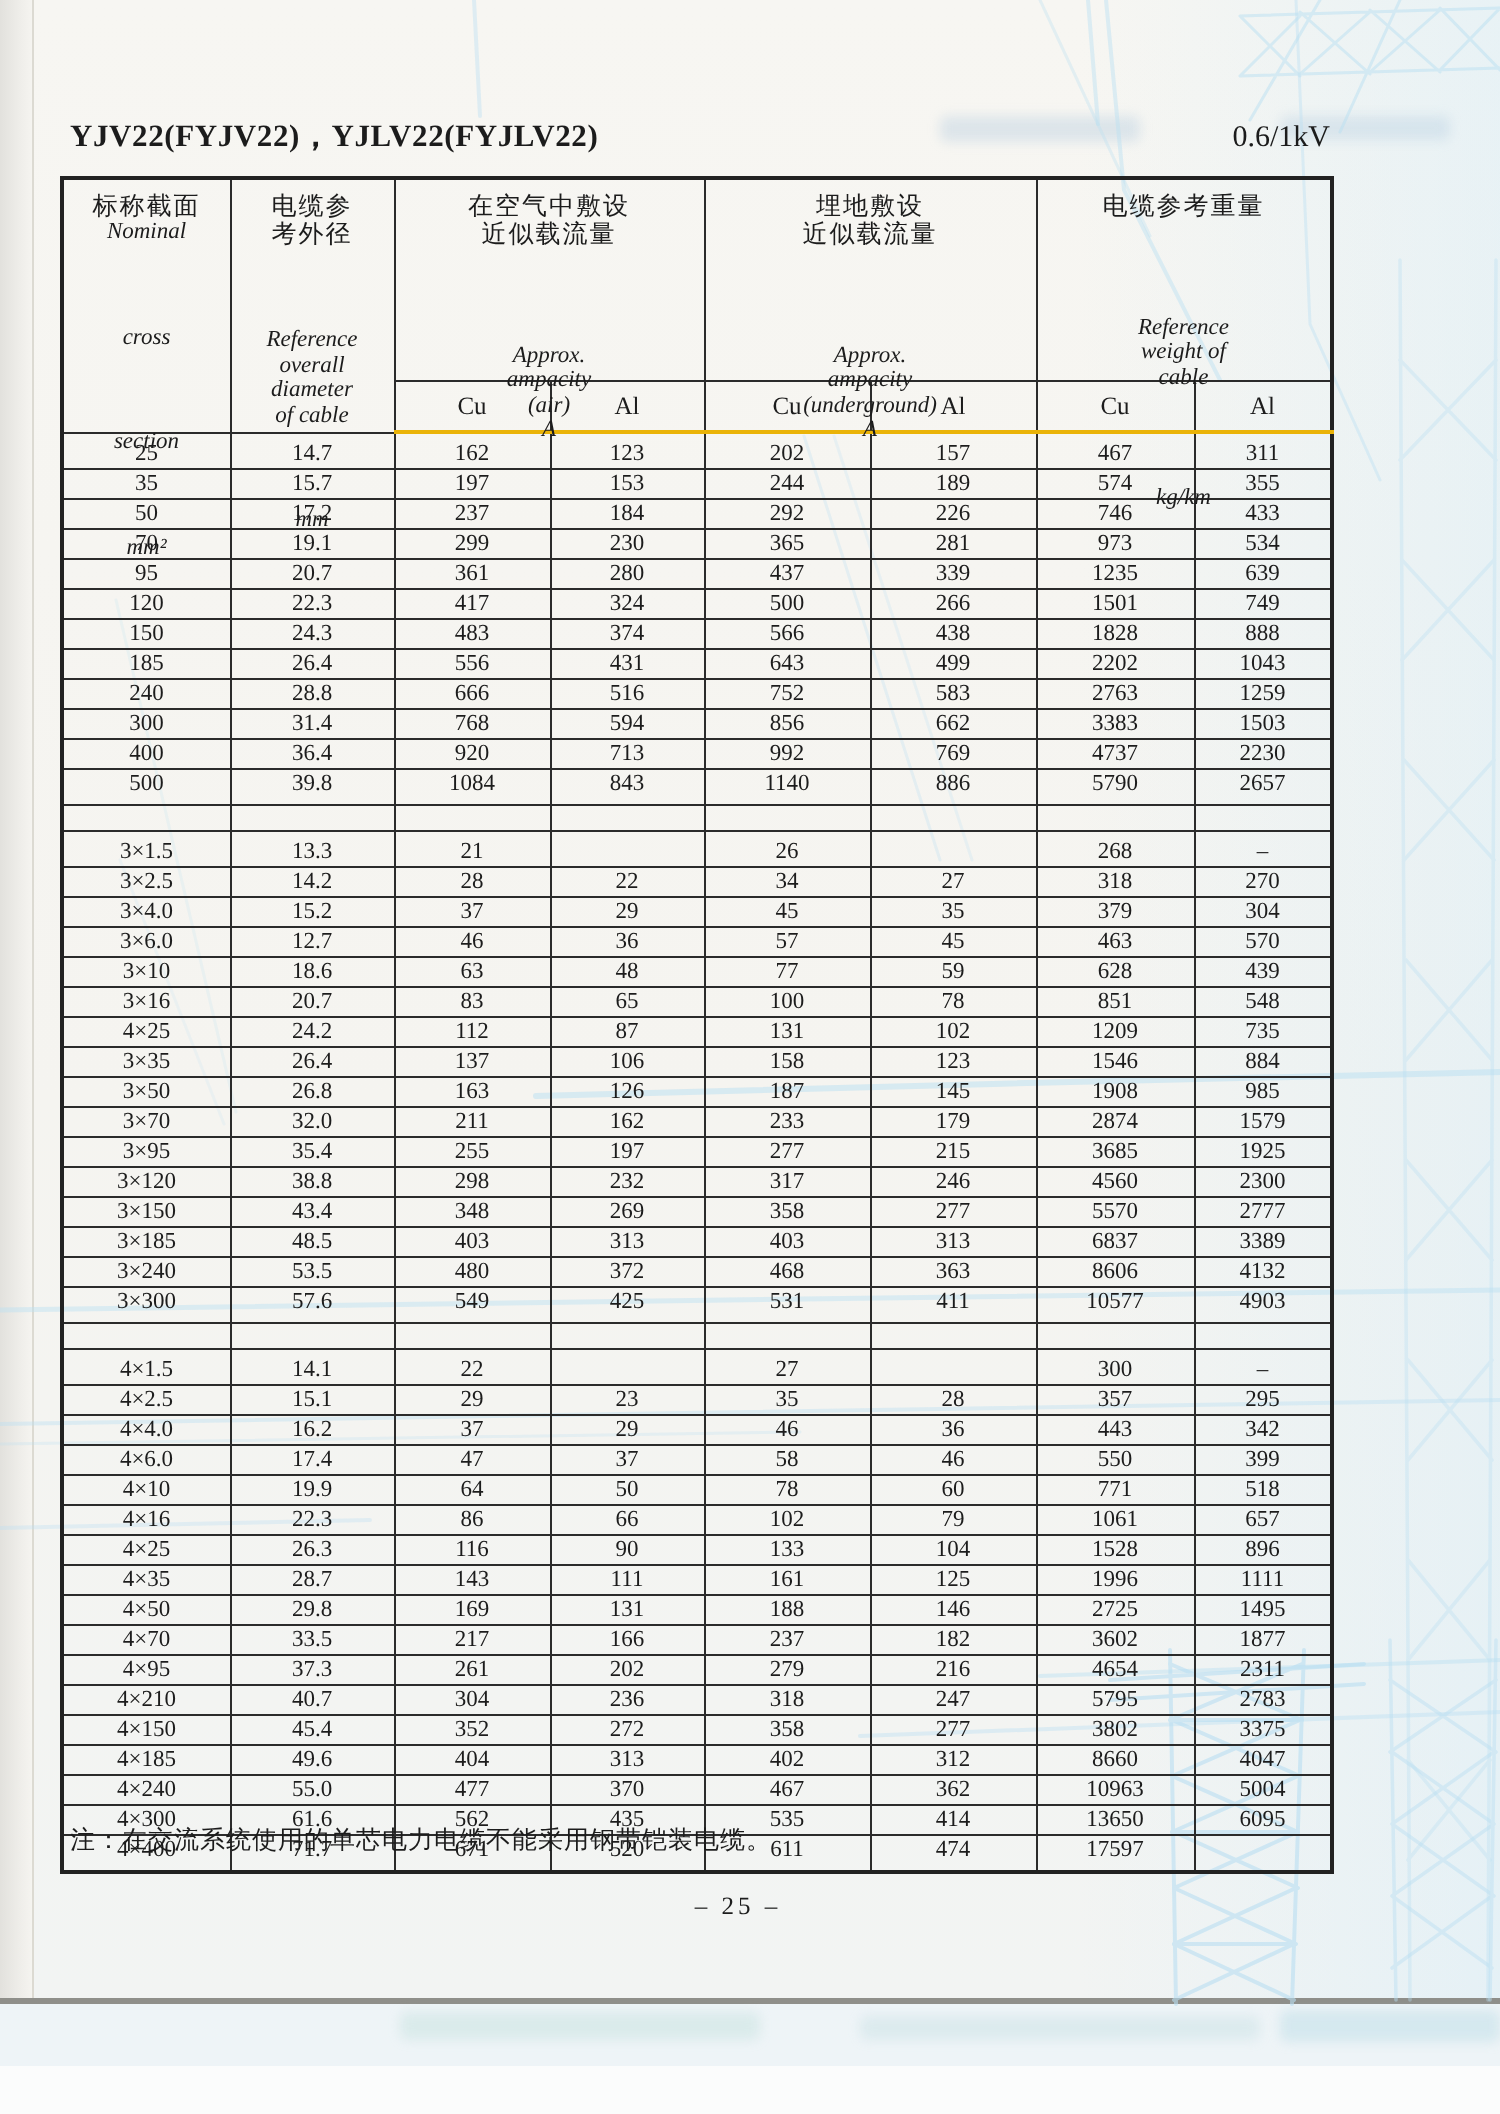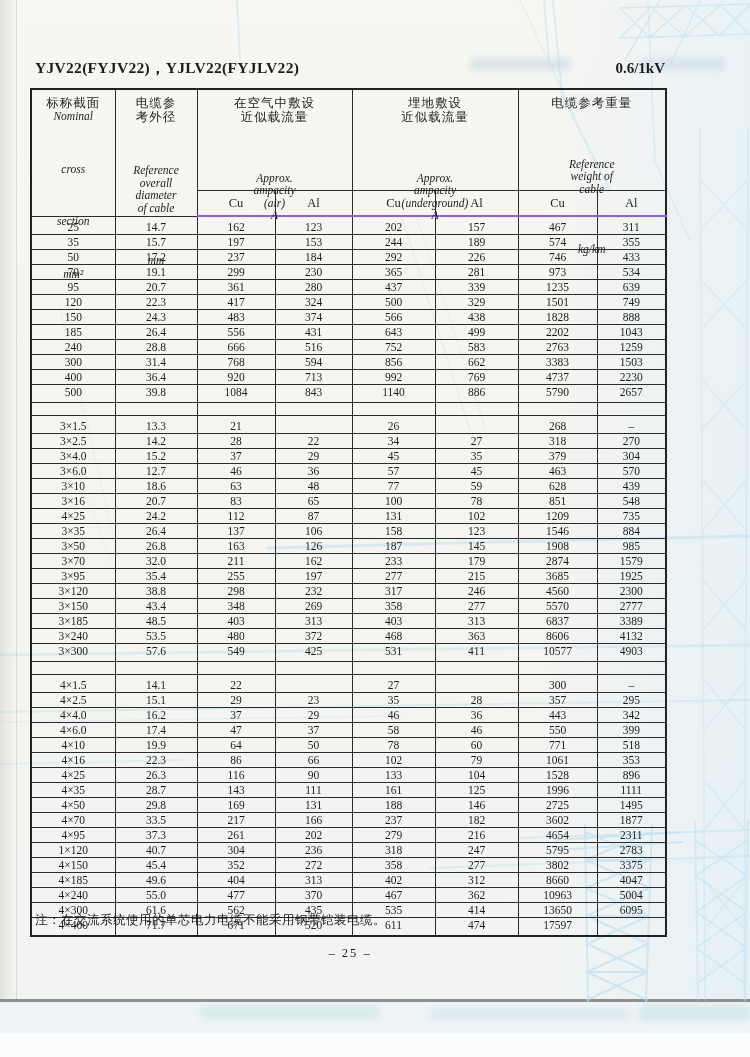--- a/index.html
+++ b/index.html
@@ -32,42 +32,42 @@
   }
   .desk{
     position:absolute;left:0;top:1033px;width:750px;height:24px;background:#fbfcfc;
   }
   .ink-bleed{position:absolute;filter:blur(3px);border-radius:4px;}
   .wm{position:absolute;left:0;top:0;z-index:1;pointer-events:none;}
   
   .content{position:absolute;left:0;top:0;width:682px;height:1057px;z-index:2;}
   .title-bar{position:absolute;left:35px;top:58px;width:630px;display:flex;justify-content:space-between;align-items:baseline;}
   .title-left{font-size:15.5px;font-weight:bold;letter-spacing:.3px;}
-  .title-right{font-size:15px;font-weight:bold;}
+  .title-right{font-size:15px;font-weight:normal;}
   
   table{
     position:absolute;left:30px;top:88px;width:635px;
     border-collapse:collapse;table-layout:fixed;
     border:2px solid #222;background:transparent;
   }
   td{border:1px solid #2b2b2b;text-align:center;vertical-align:middle;padding:0;}
   .hrow1 td{height:100px;}
-  .hrow2 td{height:24px;font-size:12.5px;border-bottom:2px solid #8b5cf6;}
+  .hrow2 td{height:24px;font-size:12.5px;border-bottom:2px solid #eab308;}
   .rowspan-cell{font-size:11.5px;}
   .hstack{height:114px;display:flex;flex-direction:column;justify-content:space-between;align-items:center;padding:5px 0 4px;gap:40px;}
   .hstack3{height:90px;display:flex;flex-direction:column;justify-content:space-between;align-items:center;padding:4px 0 3px;gap:48px;}
   .zh{font-size:12.5px;line-height:14px;letter-spacing:1px;}
   .en{font-size:11.5px;line-height:12.5px;font-style:italic;}
   .section td{height:14px;line-height:14px;font-size:11.5px;}
   .section tr:first-child td{padding-top:3px;margin-left:46px;}
   .section tr:last-child td{padding-bottom:3px;}
   .spacer td{height:12px;}
   
   .footnote{position:absolute;left:35px;top:912px;font-size:12.5px;letter-spacing:.5px;}
-  .page-number{position:absolute;left:25px;top:946px;width:650px;text-align:center;font-size:12.5px;letter-spacing:2px;}
+  .page-number{position:absolute;left:44px;top:946px;width:650px;text-align:center;font-size:12.5px;letter-spacing:2px;}
 </style>
 </head>
 <body>
 
 <div class="page-surface"></div>
 <div class="tint-right"></div>
 <div class="left-edge"></div>
 <div class="page-bottom-shadow"></div>
 <div class="under-page"></div>
 <div class="desk"></div>
@@ -265,21 +265,21 @@
           <td>339</td>
           <td>1235</td>
           <td>639</td>
         </tr>
         <tr class="data-row">
           <td>120</td>
           <td>22.3</td>
           <td>417</td>
           <td>324</td>
           <td>500</td>
-          <td>329</td>
+          <td>266</td>
           <td>1501</td>
           <td>749</td>
         </tr>
         <tr class="data-row">
           <td>150</td>
           <td>24.3</td>
           <td>483</td>
           <td>374</td>
           <td>566</td>
           <td>438</td>
@@ -575,21 +575,21 @@
           <td>518</td>
         </tr>
         <tr class="data-row">
           <td>4×16</td>
           <td>22.3</td>
           <td>86</td>
           <td>66</td>
           <td>102</td>
           <td>79</td>
           <td>1061</td>
-          <td>353</td>
+          <td>657</td>
         </tr>
         <tr class="data-row">
           <td>4×25</td>
           <td>26.3</td>
           <td>116</td>
           <td>90</td>
           <td>133</td>
           <td>104</td>
           <td>1528</td>
           <td>896</td>
@@ -628,21 +628,21 @@
           <td>4×95</td>
           <td>37.3</td>
           <td>261</td>
           <td>202</td>
           <td>279</td>
           <td>216</td>
           <td>4654</td>
           <td>2311</td>
         </tr>
         <tr class="data-row">
-          <td>1×120</td>
+          <td>4×210</td>
           <td>40.7</td>
           <td>304</td>
           <td>236</td>
           <td>318</td>
           <td>247</td>
           <td>5795</td>
           <td>2783</td>
         </tr>
         <tr class="data-row">
           <td>4×150</td>

